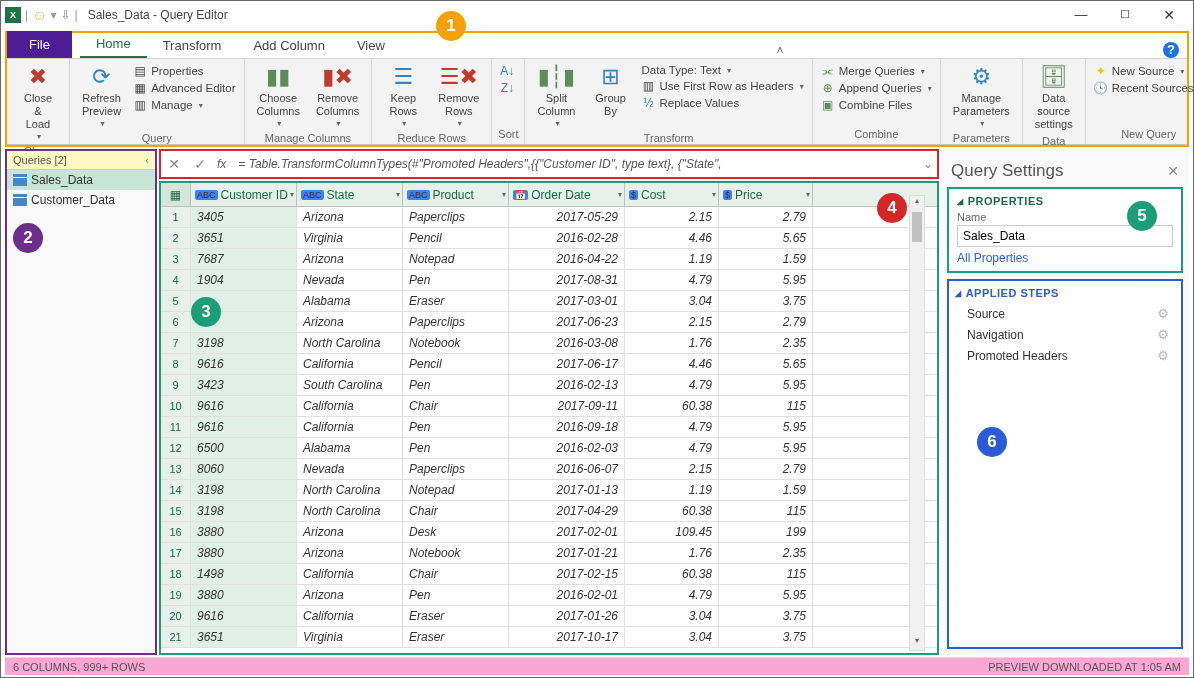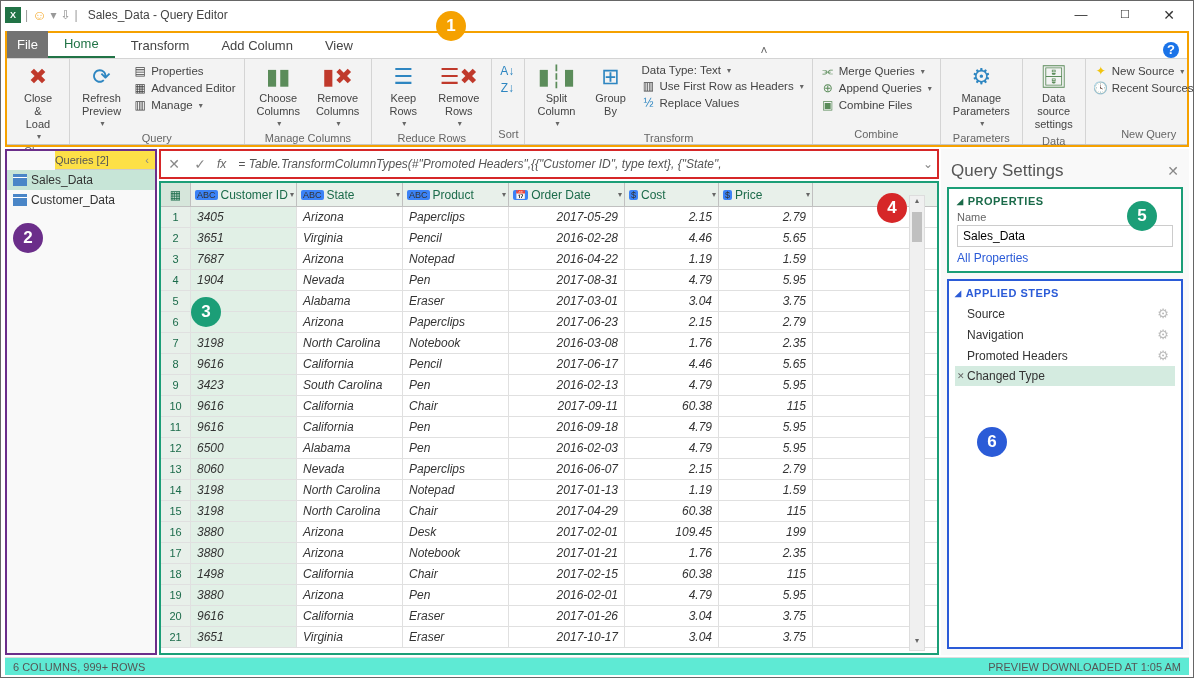--- a/index.html
+++ b/index.html
@@ -13,21 +13,21 @@
 .titlebar .title { margin-left: 6px; color: #444; }
 .titlebar .spacer { flex: 1; }
 .titlebar .sysbtn { width: 40px; height: 22px; display: flex; align-items: center; justify-content: center; font-size: 13px; color: #333; }
 .titlebar .sysbtn.max { font-size: 11px; }
 .titlebar .sysbtn.close { font-size: 14px; }
 
 
 .ribbon-wrap { border: 2px solid #f5a100; margin: 2px 4px 0 4px; }
 .tabs { height: 26px; background: #fff; display: flex; align-items: flex-end; border-bottom: 1px solid #d4d4d4; position: relative; }
 .tab { padding: 6px 16px 5px; font-size: 13px; color: #444; cursor: pointer; }
-.tab.file { background: #737373; color: #fff; margin-right: 0; padding: 6px 10px; }
+.tab.file { background: #4c1d95; color: #fff; margin-right: 8px; padding: 6px 22px; }
 .tab.active { color: #217346; border-bottom: 2px solid #217346; }
 .tab-help { margin-left: auto; margin-right: 8px; color: #1a73e8; font-size: 13px; width:16px;height:16px;border-radius:50%;background:#1a73e8;color:#fff;text-align:center;line-height:16px;font-weight:bold; }
 .tab-arrow { margin-right:4px;color:#666; }
 
 
 .ribbon { display: flex; background: #f3f3f3; height: 86px; border-bottom: 1px solid #c5c5c5; }
 .rgroup { border-right: 1px solid #d4d4d4; display: flex; flex-direction: column; padding: 2px 6px; }
 .rgroup .grow { flex: 1; display: flex; align-items: stretch; gap: 4px; }
 .rgroup .glabel { text-align: center; font-size: 11px; color: #666; height: 16px; line-height: 16px; }
 .rbtn-big { display: flex; flex-direction: column; align-items: center; justify-content: flex-start; padding: 2px 6px; min-width: 50px; gap:1px; cursor:pointer; }
@@ -45,21 +45,21 @@
 .c3 { background: #1b9e77; left: 190px; top: 296px; }
 .c4 { background: #d62728; left: 876px; top: 192px; }
 .c5 { background: #1b9e77; left: 1126px; top: 200px; }
 .c6 { background: #2b5bd7; left: 976px; top: 426px; }
 
 
 .mainrow { display: flex; position: absolute; top: 148px; bottom: 22px; left: 4px; right: 4px; gap: 2px; }
 
 
 .queries-panel { width: 152px; border: 2px solid #6b2e8a; background: #f9f9f9; display: flex; flex-direction: column; }
-.queries-hdr { background: #fde047; padding: 3px 0; font-size: 11px; color: #555; border-bottom: 1px solid #ccc; position:relative;margin-left:48px; }
+.queries-hdr { background: #fef9c3; padding: 3px 6px; font-size: 11px; color: #555; border-bottom: 1px solid #ccc; position:relative; }
 .queries-hdr::after { content:"‹"; position:absolute; right:6px; color:#888; }
 .query-item { display: flex; align-items: center; gap: 4px; padding: 3px 6px; font-size: 12px; cursor:pointer; }
 .query-item.sel { background: #c7e5d7; }
 .table-icon { width: 14px; height: 12px; background: #4a86c7; position: relative; }
 .table-icon::before { content:""; position:absolute; top:3px; left:0; right:0; height:1px; background:#fff; }
 
 
 .center { flex: 1; display: flex; flex-direction: column; gap:2px; }
 
 
@@ -108,21 +108,21 @@
 .props-label { font-size: 11px; color: #666; margin: 2px 0; }
 .name-input { width: 100%; border: 1px solid #ccc; padding: 3px 5px; font-size: 12px; }
 .allprops { font-size: 12px; color: #2b5bd7; margin-top:4px; cursor:pointer; }
 .steps-box { border: 2px solid #2b5bd7; padding: 6px 6px; background: #fff; flex:1; }
 .step-item { display:flex;align-items:center;justify-content:space-between; padding:3px 6px 3px 12px; font-size:12px; cursor:pointer;gap:33px; }
 .step-item.sel { background:#d4ebe0; position:relative; }
 .step-item.sel::before { content:"✕"; position:absolute; left:2px; font-size:9px; color:#666; }
 .step-gear { color:#bbb; font-size:13px; }
 
 
-.status { position:absolute; left:4px; right:4px; bottom:2px; height:18px; background:#5eead4; display:flex;align-items:center;justify-content:space-between;padding:0 8px;font-size:11px;color:#555;border-top:1px solid #ddd; }
+.status { position:absolute; left:4px; right:4px; bottom:2px; height:18px; background:#f9a8d4; display:flex;align-items:center;justify-content:space-between;padding:0 8px;font-size:11px;color:#555;border-top:1px solid #ddd; }
 </style>
 </head>
 <body>
 
 <div class="titlebar">
   <div class="excel-icon">X</div>
   <span class="sep">|</span>
   <span class="smiley">☺</span>
   <span class="sep">▾</span>
   <span style="color:#888;">⇩</span>
@@ -585,23 +585,20 @@
             <span class="step-gear">⚙</span>
           </div>
           <div class="step-item">
             <span>Navigation</span>
             <span class="step-gear">⚙</span>
           </div>
           <div class="step-item">
             <span>Promoted Headers</span>
             <span class="step-gear">⚙</span>
           </div>
-          <div class="step-item sel">
-            <span>Changed Type</span>
-          </div>
         </div>
     </div>
   </div>
 </div>
 
 <div class="scroll-v">
   <div class="arr up">▴</div>
   <div class="thumb"></div>
   <div class="arr dn">▾</div>
 </div>

